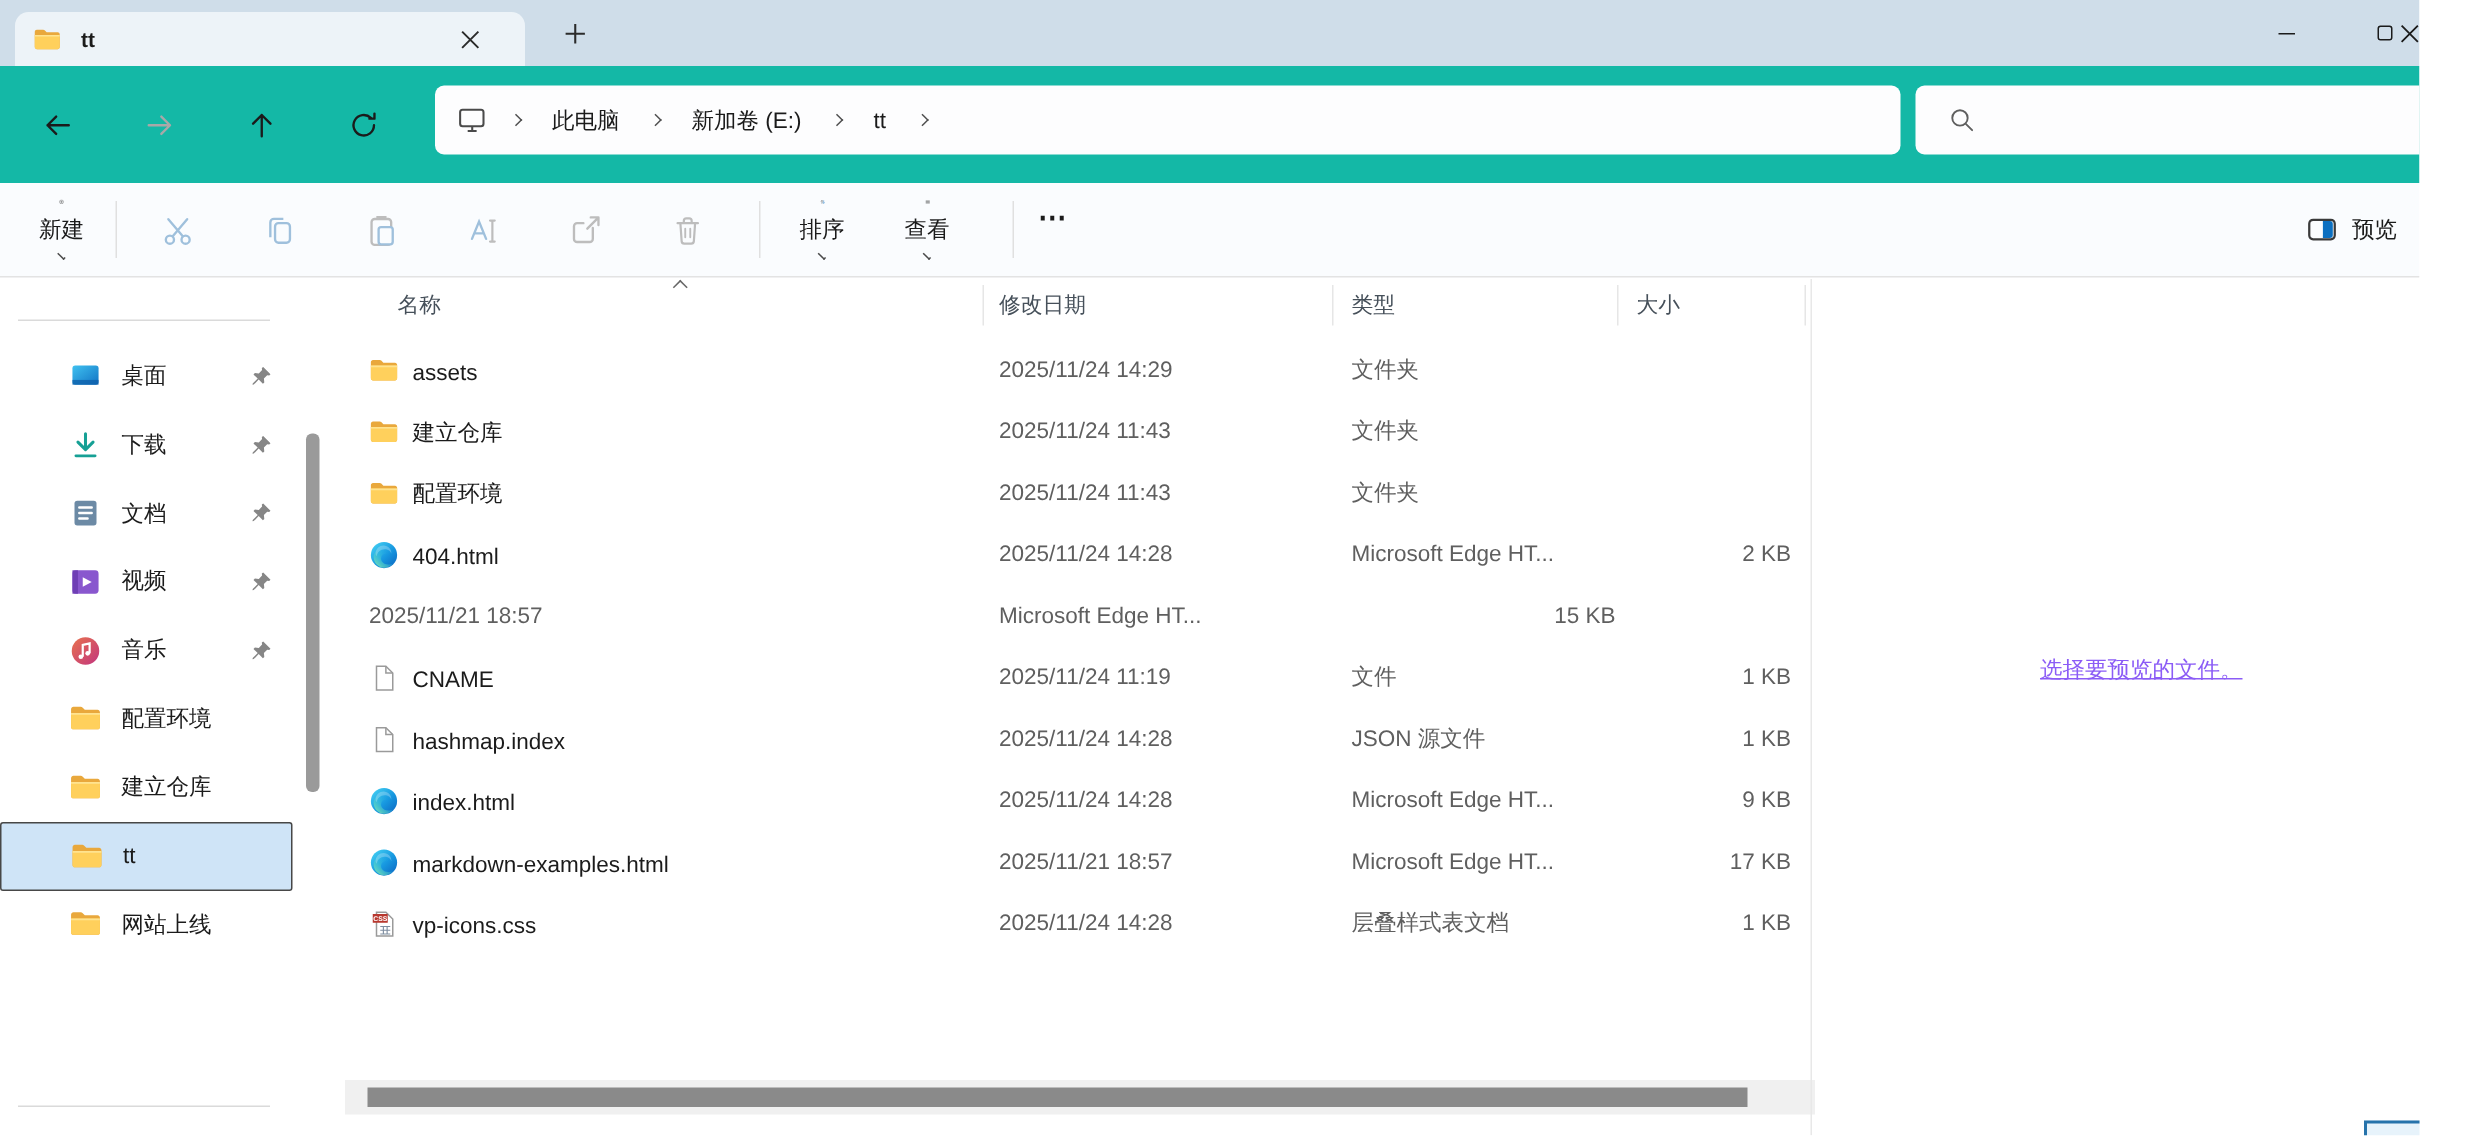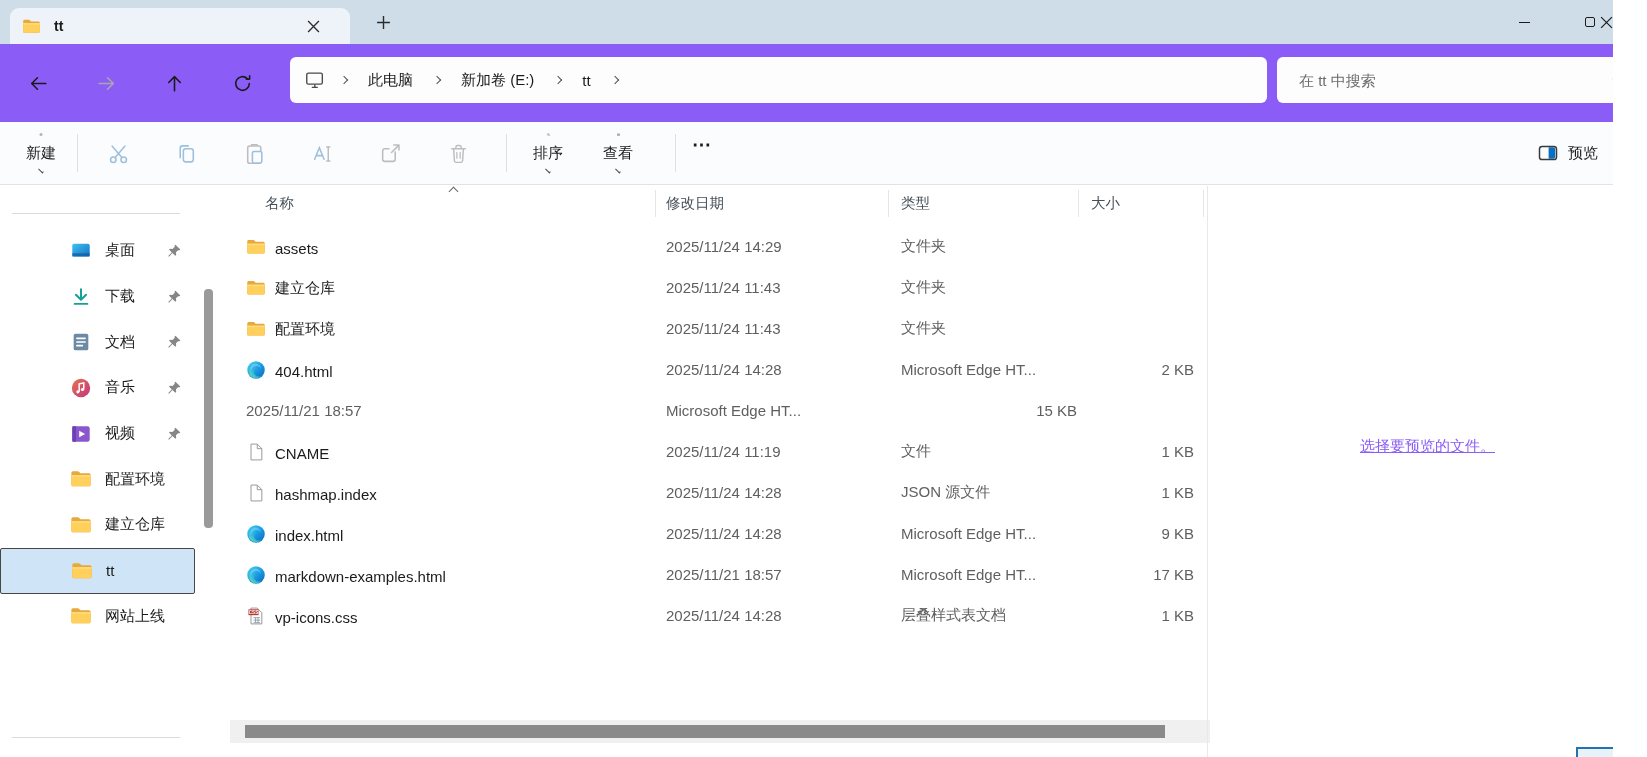--- a/index.html
+++ b/index.html
@@ -15,21 +15,21 @@
   .tab-title { font-size:14px; font-weight:700; margin-left:13px; }
   .tabclose { margin-left:auto; margin-right:16px; width:18px; height:18px; display:flex; align-items:center; justify-content:center; }
   .newtab { position:absolute; left:368px; top:7px; width:30px; height:30px; display:flex; align-items:center; justify-content:center; }
   .wincontrols { position:absolute; right:0; top:0; height:44px; display:flex; align-items:center; }
   .wbtn { width:46px; height:44px; display:flex; align-items:center; justify-content:center; }
   .glyph-min { width:11px; height:0; border-top:1.2px solid #1b1b1b; display:block; }
   .glyph-max { width:10px; height:10px; border:1.3px solid #1b1b1b; border-radius:2px; display:block; }
   .wclose { position:absolute; right:-8px; top:0; width:30px; height:44px; display:flex; align-items:center; justify-content:center; }
 
   
-  .addrbar { position:absolute; left:0; top:44px; width:100%; height:78px; background:#8b5cf6; }
+  .addrbar { position:absolute; left:0; top:44px; width:100%; height:78px; background:#14b8a6; }
   .navbtns { position:absolute; left:20px; top:0; height:78px; display:flex; align-items:center; gap:32px; }
   .navbtn { width:36px; height:36px; display:flex; align-items:center; justify-content:center; border-radius:4px; }
   .crumbbox { position:absolute; left:290px; top:13px; width:977px; height:46px; background:#fdfdfe; border-radius:6px;
               display:flex; align-items:center; padding:0 14px; font-size:15px; }
   .crumb { padding:4px 6px; border-radius:4px; }
   .chev-r { width:6px; height:6px; border-top:1.4px solid #4f4f4f; border-right:1.4px solid #4f4f4f;
             transform:rotate(45deg); display:inline-block; margin:0 15px; }
   .searchbox { position:absolute; left:1277px; top:13px; width:366px; height:46px; background:#fdfdfe; border-radius:6px;
                display:flex; align-items:center; padding:0 14px 0 22px; }
   .searchbox input { border:none; outline:none; background:transparent; flex:1; font-size:15px;
@@ -48,21 +48,21 @@
   .previewbtn { margin-left:auto; display:flex; align-items:center; gap:9px; font-size:15px;
                 min-width:76px; height:40px; white-space:nowrap; overflow:visible; }
 
   
   .content { position:absolute; left:0; top:186px; width:100%; height:571px; background:#fff; }
 
   
   .sidebar { position:absolute; left:0; top:0; width:218px; height:100%; }
   .sb-divider { position:absolute; left:12px; width:168px; height:1px; background:#dadada; }
   .sb-items { position:absolute; left:0; top:42px; width:195px; }
-  .sb-item { position:relative; height:45.7px; display:flex; align-items:center; padding-left:70px; font-size:15px; }
+  .sb-item { position:relative; height:45.7px; display:flex; align-items:center; padding-left:46px; font-size:15px; }
   .sb-item .sbicon { width:22px; height:22px; margin-right:13px; flex:0 0 auto; }
   .sb-item.selected { background:#cfe4f7; border:1px solid #474747; border-radius:2px; }
   .pin { position:absolute; right:13px; width:16px; height:16px; }
   .sb-scroll { position:absolute; left:204px; top:103px; width:9px; height:239px; background:#9a9a9a; border-radius:4px; }
 
   
   .filelist { position:absolute; left:230px; top:0; width:977px; height:100%; }
   .lheader { position:relative; display:grid; grid-template-columns:420px 235px 190px 117px;
              height:34px; align-items:center; padding-left:16px; font-size:14.5px; color:#46505a; }
   .lheader .hname { padding-left:19px; }
@@ -204,21 +204,20 @@
         </svg>
       <span class="chev-r"></span>
       <span class="crumb">此电脑</span>
       <span class="chev-r"></span>
       <span class="crumb">新加卷 (E:)</span>
       <span class="chev-r"></span>
       <span class="crumb">tt</span>
       <span class="chev-r"></span>
     </div>
     <div class="searchbox">
-      <input type="text" placeholder="在 tt 中搜索" style="">
       <svg width="18" height="18" viewBox="0 0 20 20">
           <circle cx="8.5" cy="8.5" r="5.7" fill="none" stroke="#5f5f5f" stroke-width="1.4"></circle>
           <path d="M13 13l4.5 4.5" stroke="#5f5f5f" stroke-width="1.4" stroke-linecap="round"></path>
         </svg>
     </div>
   </div>
 
   <div class="toolbar">
     <div class="tbtn">
       <svg width="18" height="18" viewBox="0 0 18 18">
@@ -342,37 +341,37 @@
               <rect x="4" y="3" width="16" height="18" rx="2" fill="#6c8aa5"></rect>
               <path d="M7.5 8h9M7.5 12h9M7.5 16h6" stroke="#fff" stroke-width="1.8" stroke-linecap="round"></path>
             </svg>
           <span>文档</span>
           <svg class="pin" viewBox="0 0 24 24">
               <use href="#sym-pin"></use>
             </svg>
         </div>
         <div class="sb-item">
           <svg class="sbicon" viewBox="0 0 24 24">
+              <rect x="2.5" y="3.5" width="19" height="17" rx="2.5" fill="#8957ce"></rect>
+              <rect x="2.5" y="3.5" width="4" height="17" fill="#6f3fb5"></rect>
+              <path d="M10 8.5l6.5 3.5-6.5 3.5z" fill="#fff"></path>
+            </svg>
+          <span>视频</span>
+          <svg class="pin" viewBox="0 0 24 24">
+              <use href="#sym-pin"></use>
+            </svg>
+        </div>
+        <div class="sb-item">
+          <svg class="sbicon" viewBox="0 0 24 24">
               <circle cx="12" cy="12" r="10" fill="url(#gmusic)"></circle>
               <path d="M10 16.2V7.5l5-1v7.2" fill="none" stroke="#fff" stroke-width="1.6"></path>
               <circle cx="8.6" cy="16.2" r="1.7" fill="#fff"></circle>
               <circle cx="13.6" cy="13.7" r="1.7" fill="#fff"></circle>
             </svg>
           <span>音乐</span>
-          <svg class="pin" viewBox="0 0 24 24">
-              <use href="#sym-pin"></use>
-            </svg>
-        </div>
-        <div class="sb-item">
-          <svg class="sbicon" viewBox="0 0 24 24">
-              <rect x="2.5" y="3.5" width="19" height="17" rx="2.5" fill="#8957ce"></rect>
-              <rect x="2.5" y="3.5" width="4" height="17" fill="#6f3fb5"></rect>
-              <path d="M10 8.5l6.5 3.5-6.5 3.5z" fill="#fff"></path>
-            </svg>
-          <span>视频</span>
           <svg class="pin" viewBox="0 0 24 24">
               <use href="#sym-pin"></use>
             </svg>
         </div>
         <div class="sb-item">
           <svg class="sbicon" viewBox="0 0 24 24">
               <use href="#sym-folder"></use>
             </svg>
           <span>配置环境</span>
         </div>

